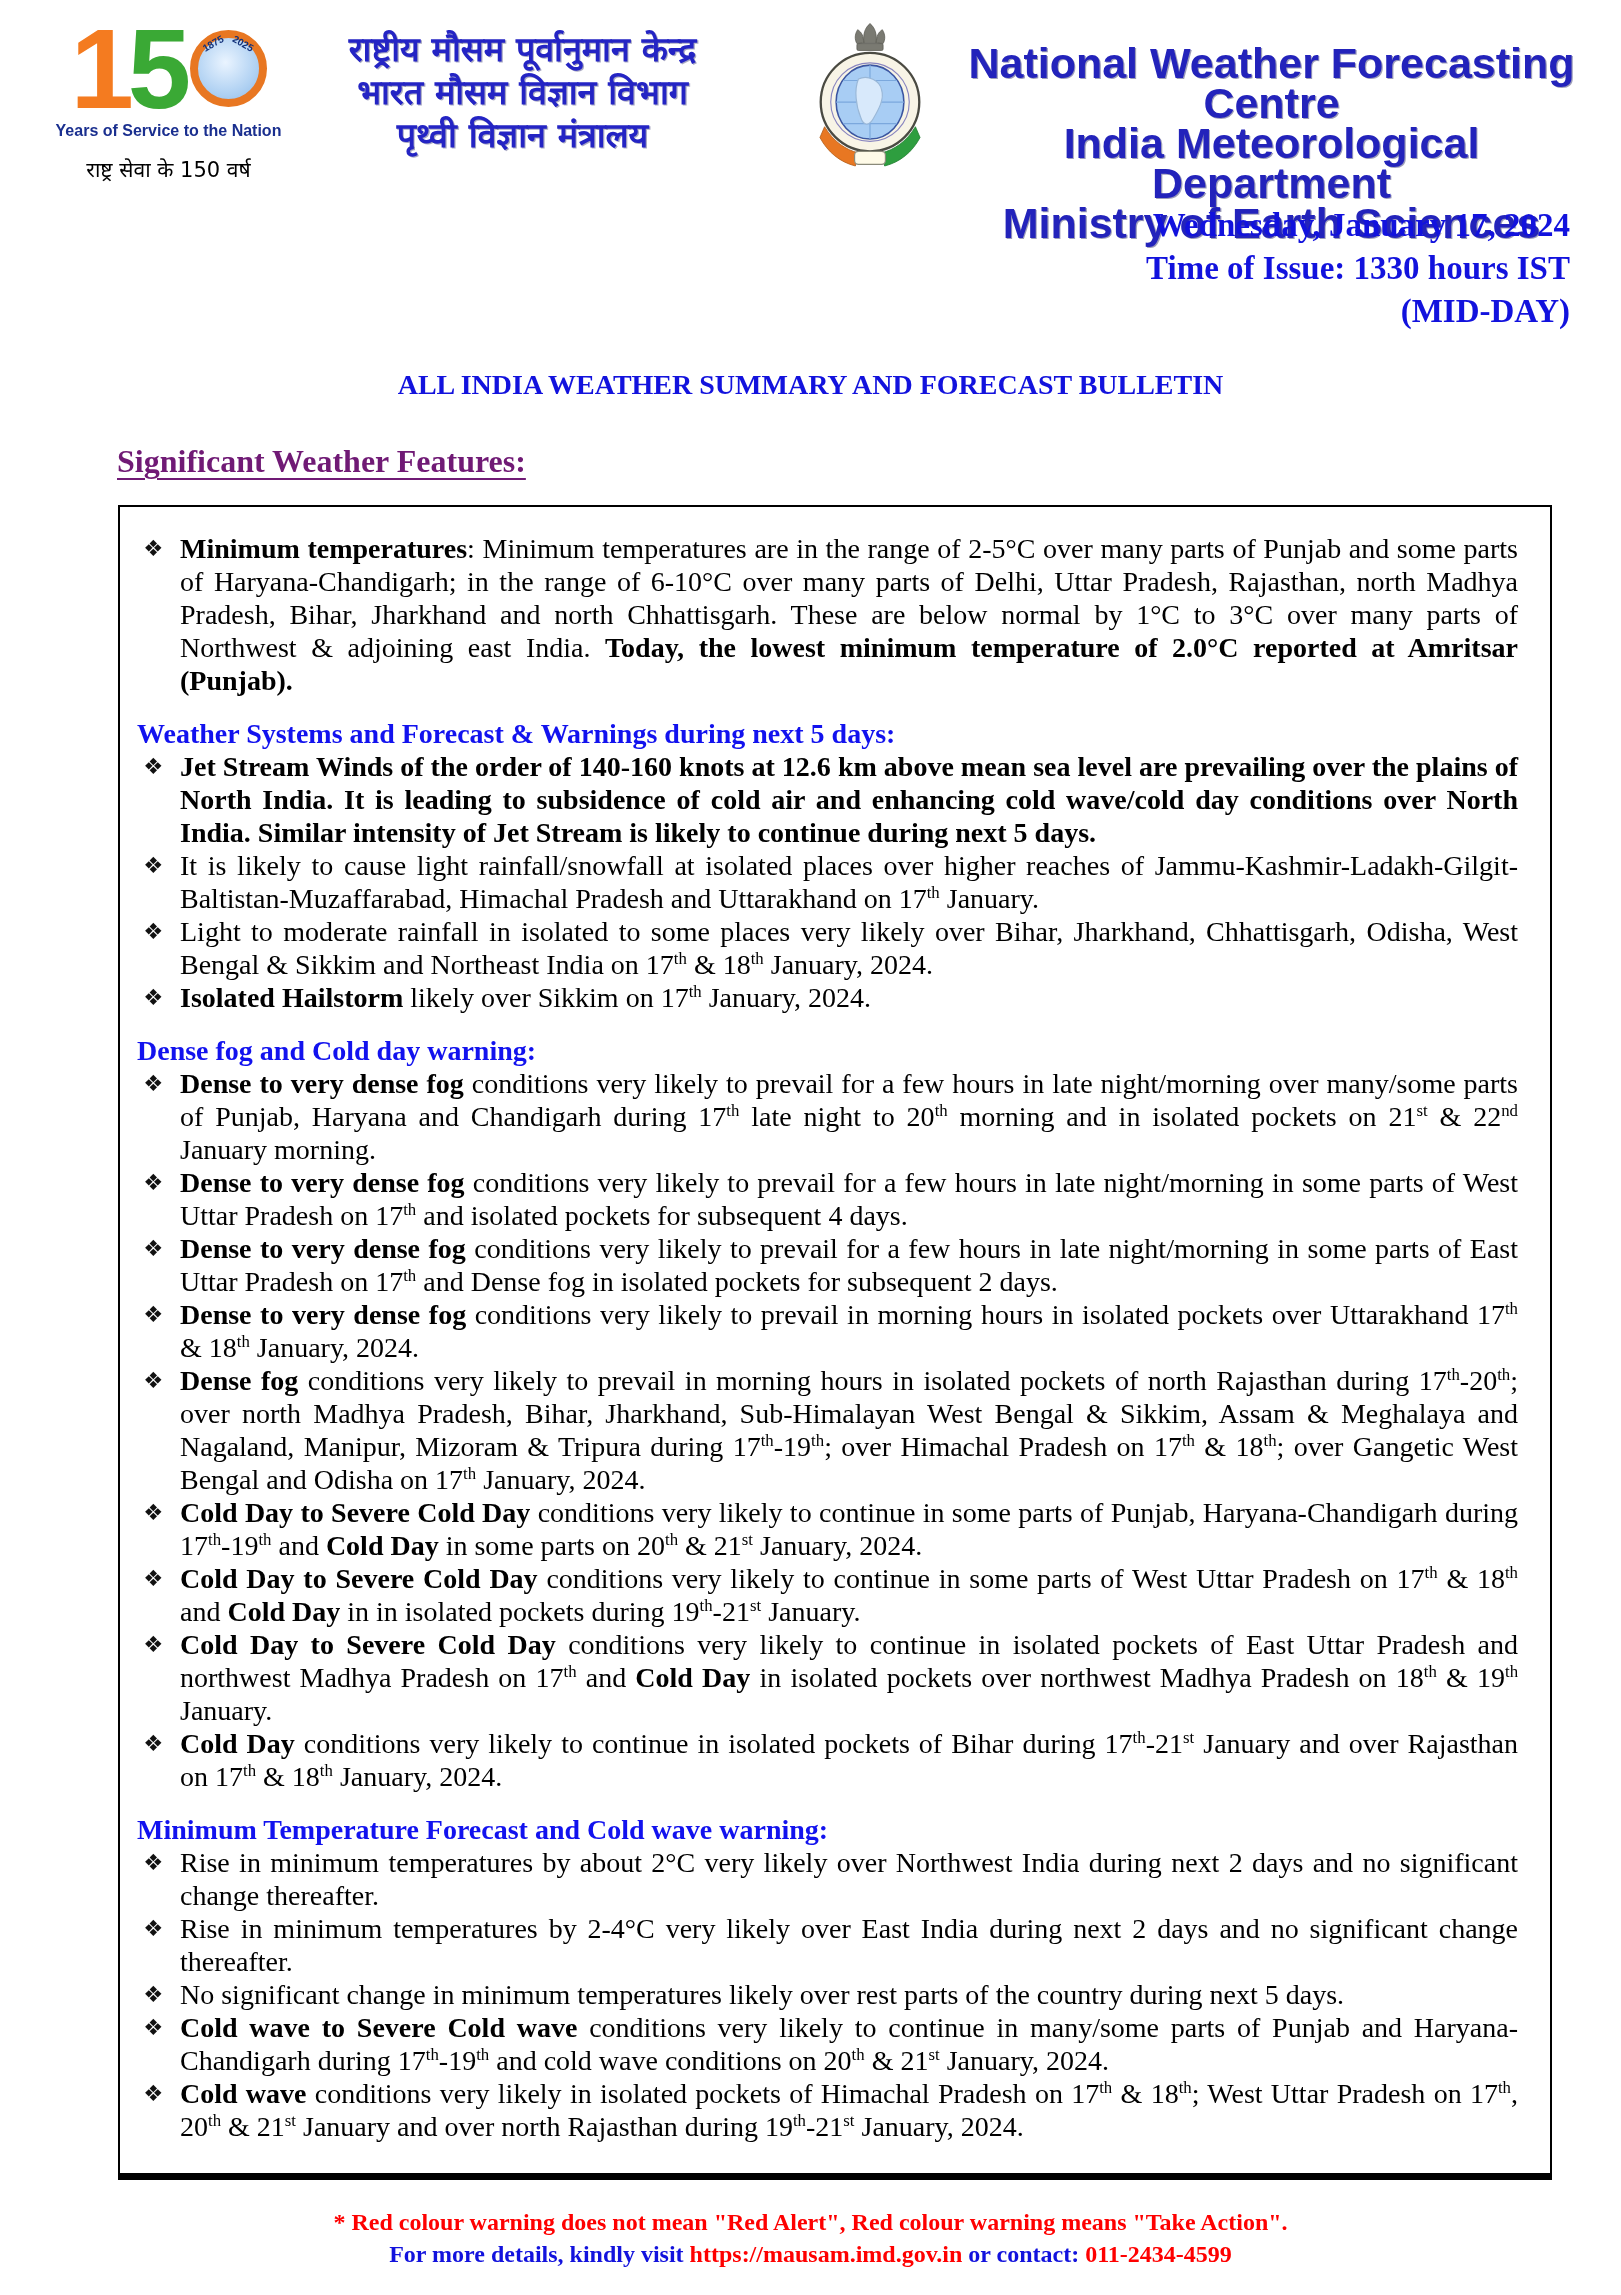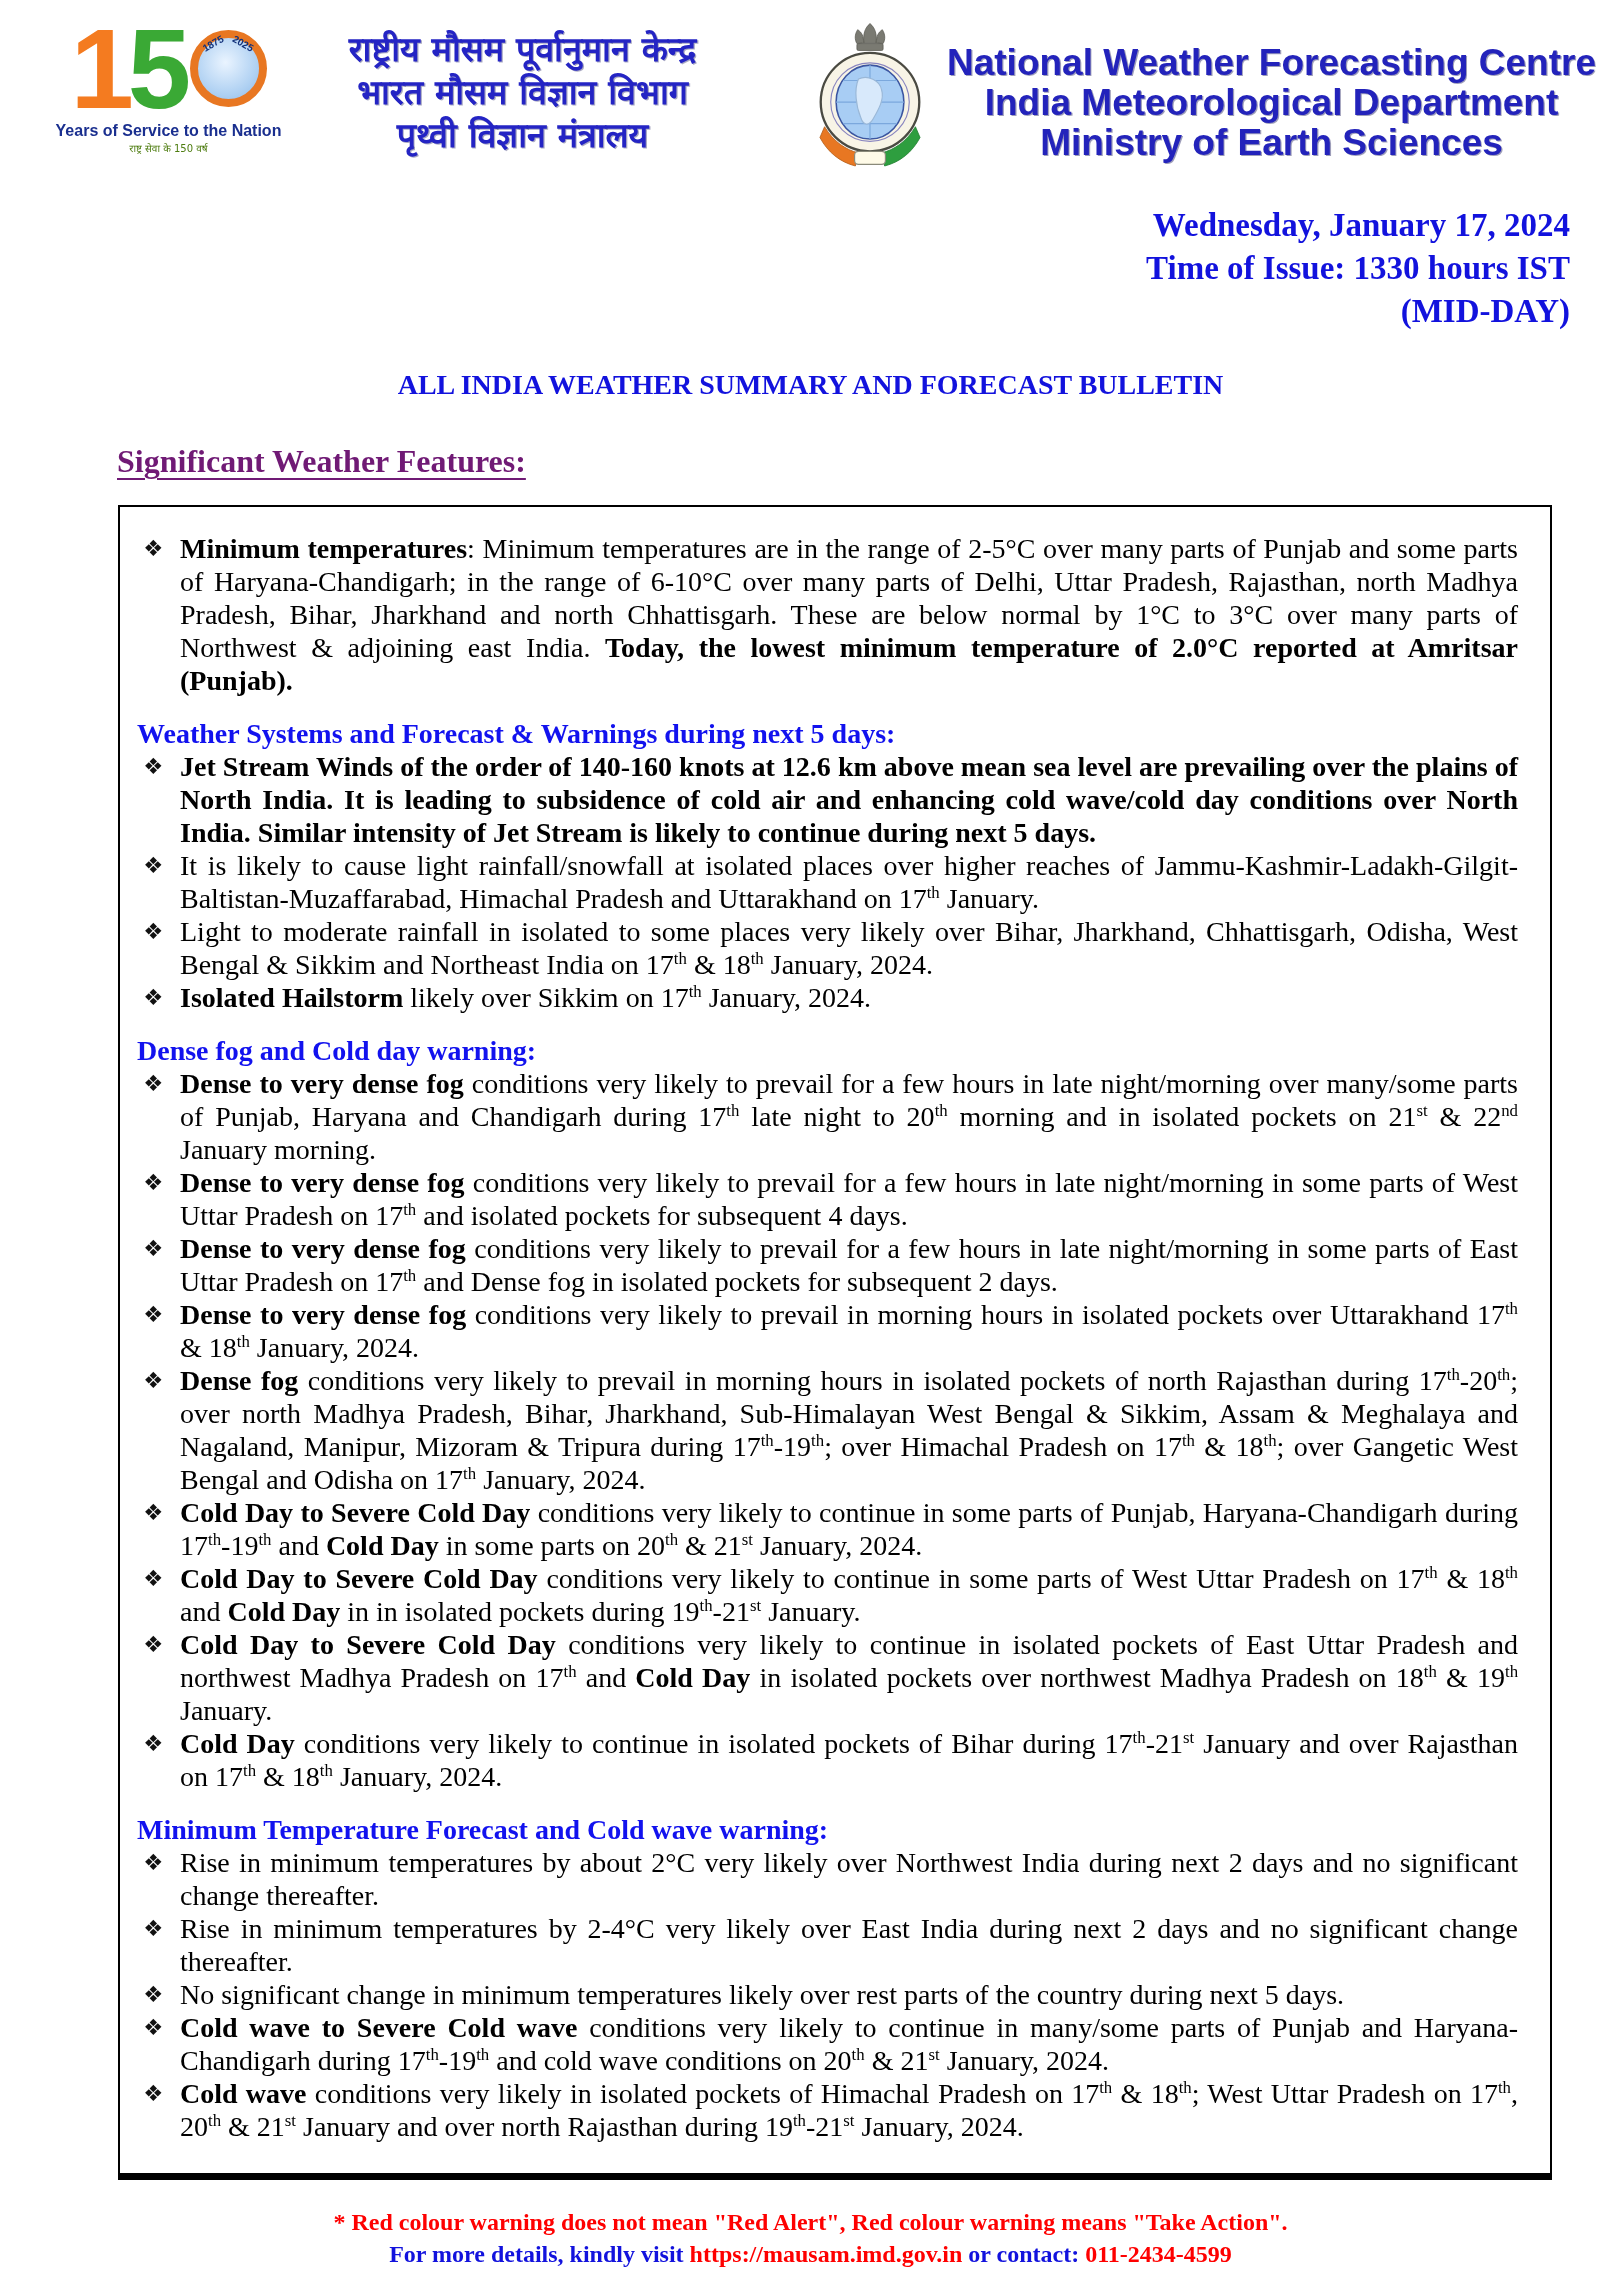--- a/index.html
+++ b/index.html
@@ -17,29 +17,29 @@
   .digit { font-family:"Liberation Sans",sans-serif; font-weight:900; font-size:114px; line-height:91px; letter-spacing:-4.6px; }
   .d1 { color:#f47b20; }
   .d5 { color:#3aa935; margin-left:-1.5px; }
   .disc { width:77px; height:77px; border:8.5px solid #e87722; border-radius:50%;
           background:radial-gradient(circle at 45% 40%, #eaf4ff 0%, #aed0f2 65%, #8db9e8 100%);
           position:relative; margin-left:3.1px; flex:none; }
   .disc .yr { position:absolute; font-family:"Liberation Sans",sans-serif; font-weight:700; font-size:10px; color:#14327a; }
   .yr-l { top:0px; left:4.6px; transform:rotate(-30deg); }
   .yr-r { top:0px; right:4.6px; transform:rotate(30deg); }
   .cap-en { font-family:"Liberation Sans",sans-serif; font-weight:700; font-size:16px; color:#1a2f8f; text-align:center; width:247px; margin-top:4.6px; }
-  .cap-hi { font-family:"DejaVu Sans",sans-serif; font-size:10px; color:#4d7c0f; text-align:center; width:247px; margin-top:1px; }
+  .cap-hi { font-family:"DejaVu Sans",sans-serif; font-size:21px; color:#000000; text-align:center; width:247px; margin-top:15px; }
 
   .org-hi { margin-left:26px; width:409px; text-align:center; padding-top:7.7px;
             font-family:"DejaVu Sans",sans-serif; font-weight:700; font-size:34px; line-height:43px;
             color:#2424c4; text-shadow:1.2px 1.2px 0 rgba(10,10,80,.35); flex:none; }
   .head-spacer { flex:1; }
   .emblem { width:116px; flex:none; margin-top:1.5px; }
   .org-en { width:653px; flex:none; margin-left:17px; text-align:center; padding-top:23px;
-            font-family:"Liberation Sans",sans-serif; font-weight:700; font-size:37px; line-height:40px;
+            font-family:"Liberation Sans",sans-serif; font-weight:700; font-size:43px; line-height:40px;
             color:#2323bb; text-shadow:1.2px 1.2px 0 rgba(10,10,80,.4); }
 
   
   .issue { text-align:right; padding-right:51px; margin-top:19px;
            font-weight:700; font-size:33px; line-height:43px; color:#1212dd; }
 
   
   .title { text-align:center; margin-top:36px; font-weight:700; font-size:28px; color:#1212dd; }
   .sig   { display:inline-block; margin:42px 0 0 117px; font-weight:700; font-size:32px; color:#701a75;
            text-decoration:underline; text-decoration-thickness:2.3px; text-underline-offset:6.2px; }

